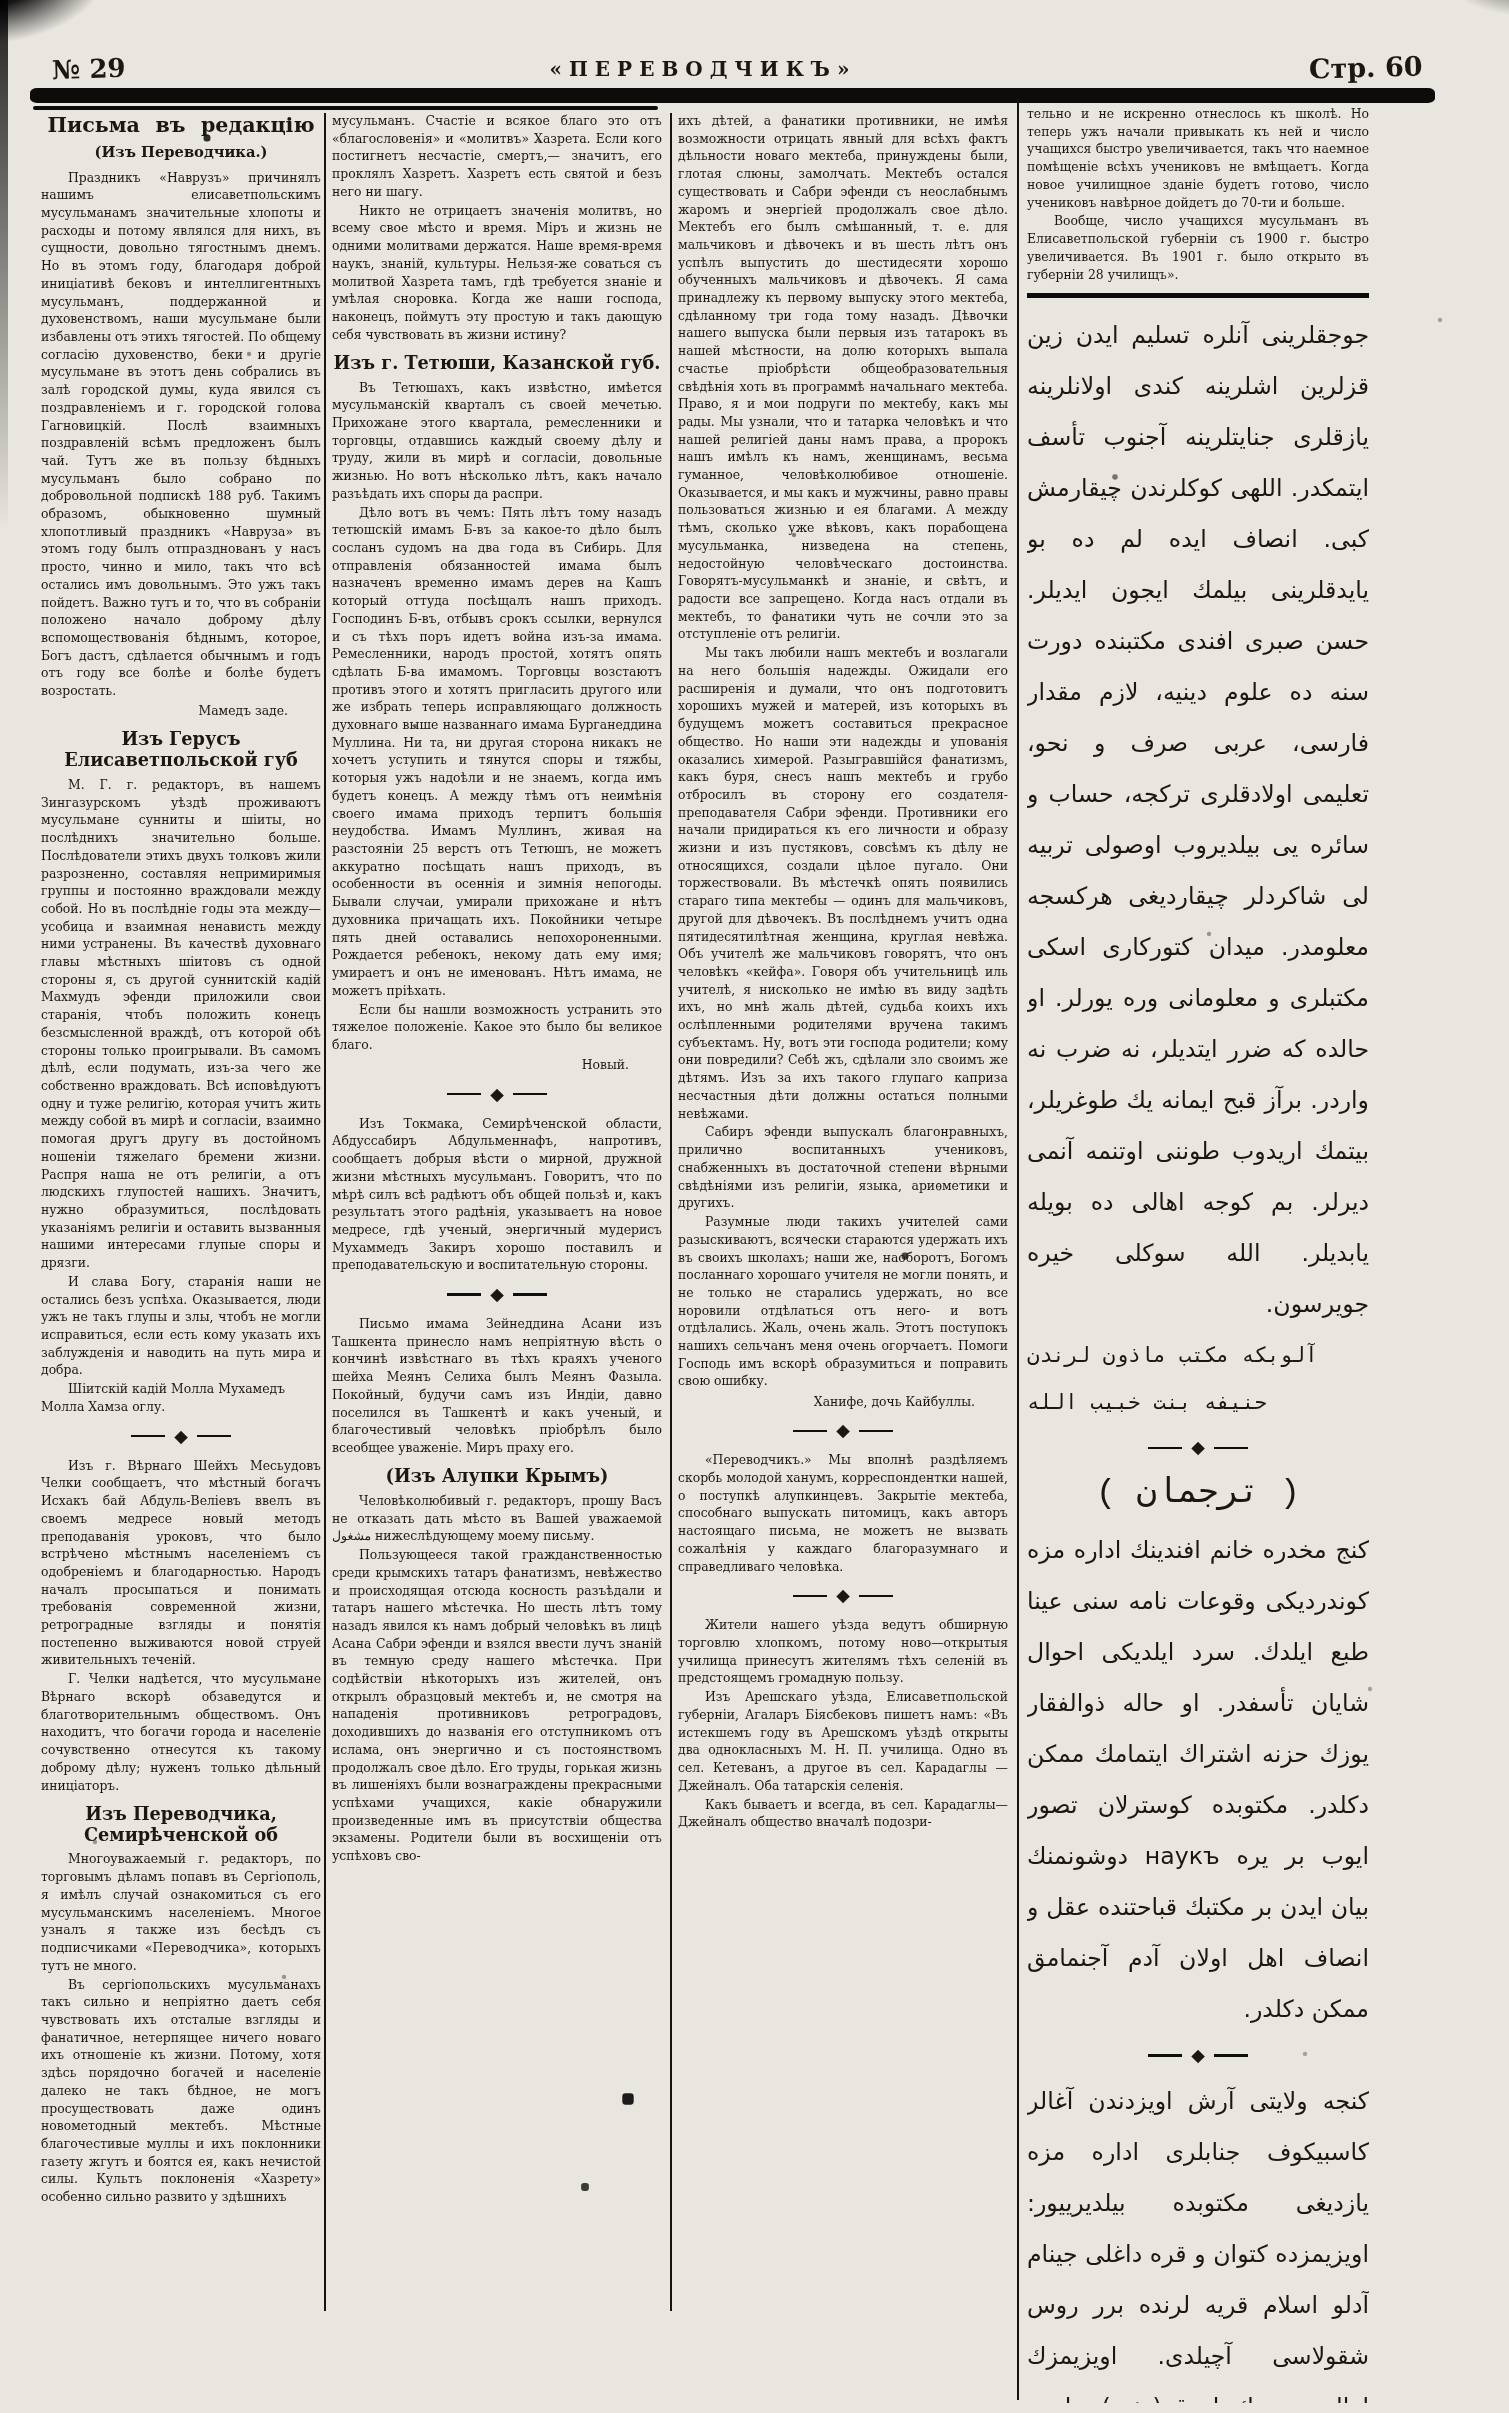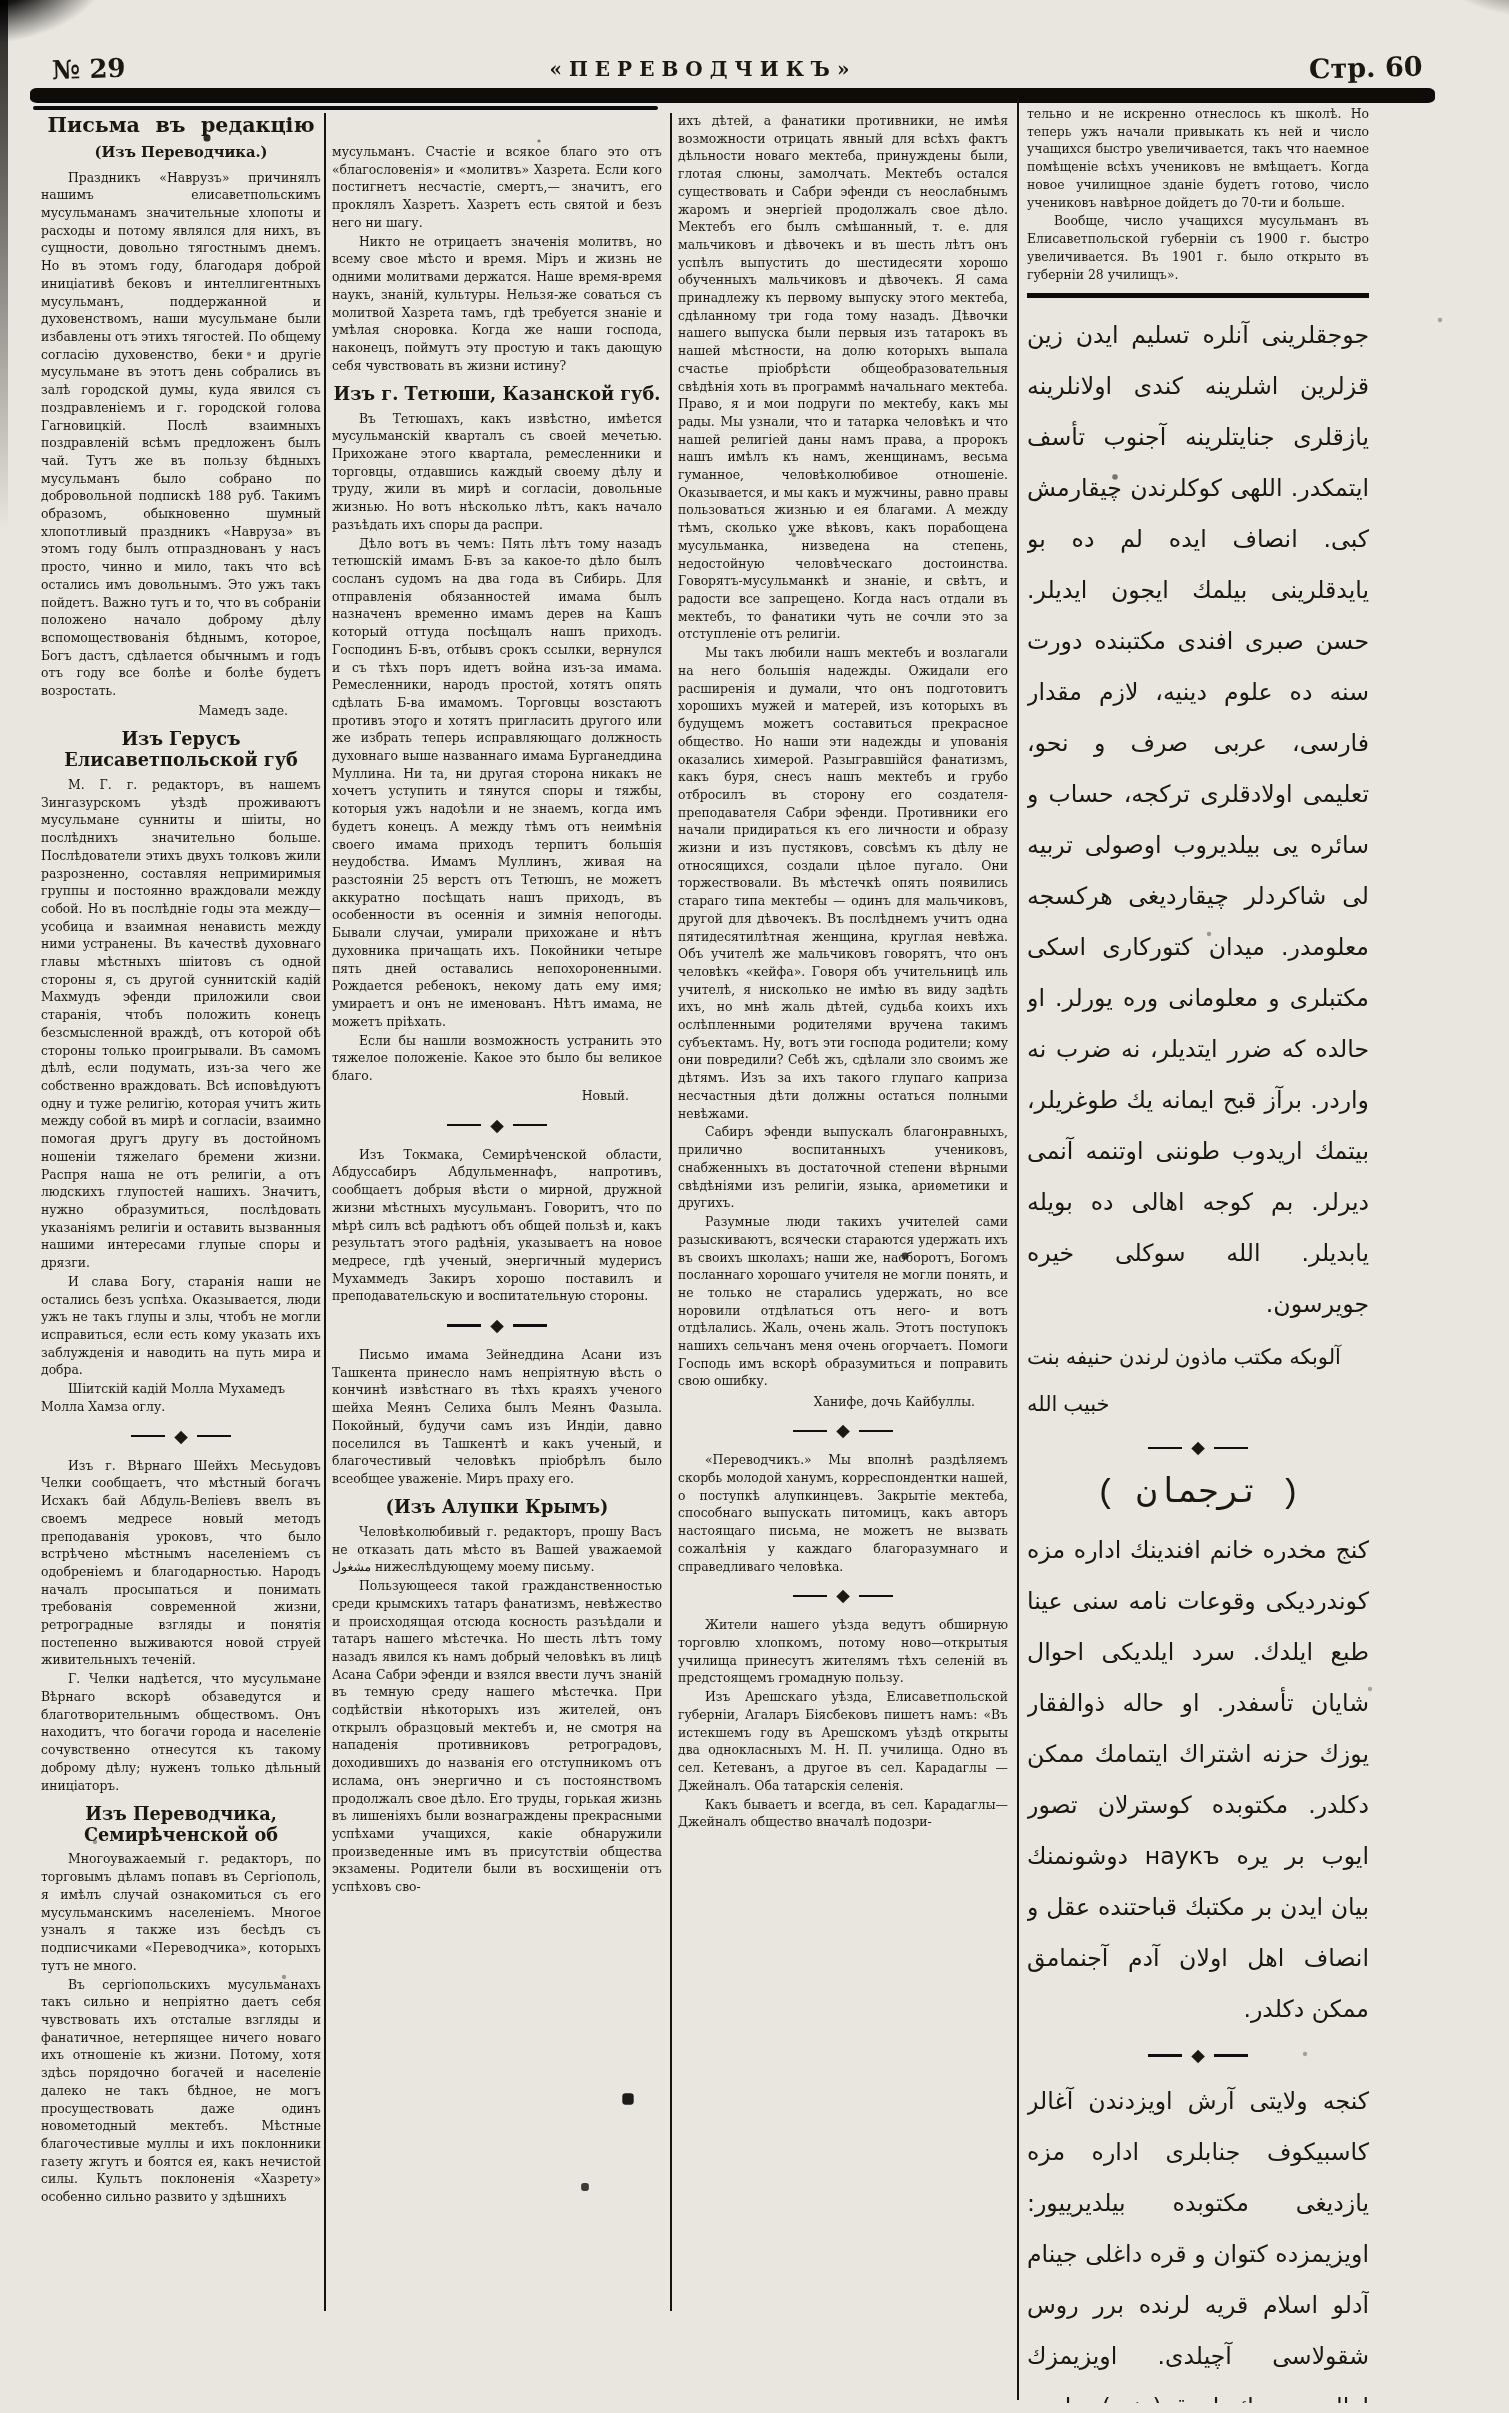--- a/index.html
+++ b/index.html
@@ -28,21 +28,21 @@
   
   .hdr-item{position:absolute;font-weight:bold;}
   .issue{left:52px;top:54px;font-size:26px;transform:rotate(-2deg);}
   .masthead{left:0;right:104px;top:57px;text-align:center;font-size:20px;letter-spacing:7px;}
   .pageno{right:88px;top:52px;font-size:27px;transform:rotate(-1.5deg);}
   .top-rule{position:absolute;left:29.5px;top:88px;width:1405px;height:15.3px;background:#0d0c0a;border-radius:7px/4.7px;}
   .top-rule::after{content:"";position:absolute;left:3.5px;top:17.7px;width:625px;height:4.7px;background:#0d0c0a;border-radius:2.4px;}
   
   .col{position:absolute;overflow:hidden;font-size:12.4px;line-height:17.7px;}
   .col1{left:41px;top:112px;width:280px;height:2206px;}
-  .col2{left:332px;top:112px;width:330px;height:2206px;margin-top:31px;}
+  .col2{left:332px;top:112px;width:330px;height:2206px;}
   .col3{left:678px;top:112px;width:330px;height:2206px;}
   .col4{left:1027px;top:105px;width:342px;height:2298px;}
   .vrule{position:absolute;width:1.8px;background:#17130e;}
   .vr1{left:324px;top:113px;height:2198px;}
   .vr2{left:670px;top:113px;height:2198px;}
   .vr3{left:1017px;top:98px;height:2302px;}
   
   .para{text-align:justify;text-indent:27px;margin:0 0 1.2px 0;}
   .para.pc{text-indent:0;}
   .h-main{text-align:center;font-weight:bold;font-size:20.6px;line-height:23.6px;margin:2.4px 0 4.7px;word-spacing:8.3px;}
@@ -50,21 +50,21 @@
   .subheading{text-align:center;font-weight:bold;font-size:14.7px;margin:1.2px 0 8.3px;}
   .sig{text-align:right;padding-right:33px;margin:2.4px 0 4.7px;}
   .sig-left{text-indent:27px;margin:1.2px 0 3.5px;}
   .divider{display:flex;align-items:center;justify-content:center;gap:9.4px;margin:14px 0;}
   .divider::before,.divider::after{content:"";width:34px;height:2.4px;background:#100f0d;}
   .dmd{font-size:17.7px;line-height:13px;}
   .midrule{height:5.3px;background:#0d0c0a;margin:9.4px 0 11.8px;}
   
   .arabic-para{direction:rtl;font-family:"DejaVu Sans",sans-serif;font-size:23.6px;line-height:51px;text-align:justify;margin:0 0 3.5px;}
   .arabic-heading{direction:rtl;text-align:center;font-family:Liberation Mono, monospace;font-size:34px;line-height:51px;margin:5.9px 0;}
-  .arabic-sig{direction:rtl;font-family:Liberation Sans, sans-serif;font-size:21px;line-height:47px;text-align:left;margin:0 0 2.4px;}
+  .arabic-sig{direction:rtl;font-family:Liberation Mono, monospace;font-size:21px;line-height:47px;text-align:left;margin:0 0 2.4px;}
 </style>
 </head>
 <body>
 
 <div class="corner tl"></div>
 <div class="corner tr"></div>
 <div class="edge-left"></div>
 <div class="specks"></div>
 
 <div class="hdr-item issue">№ 29</div>

